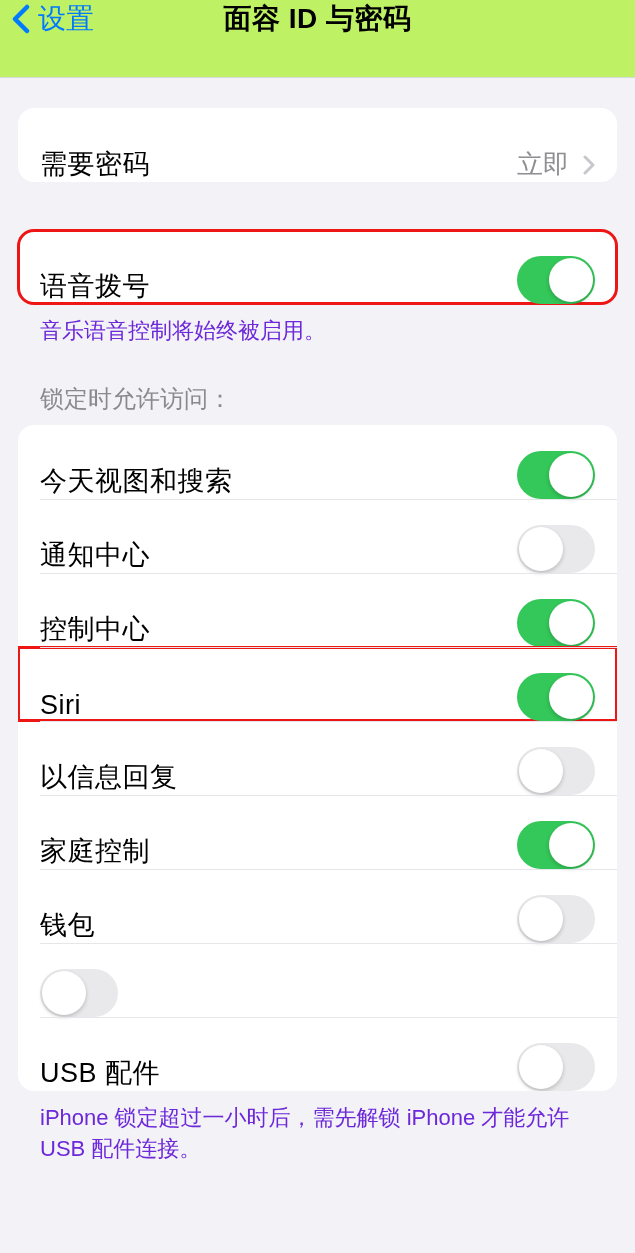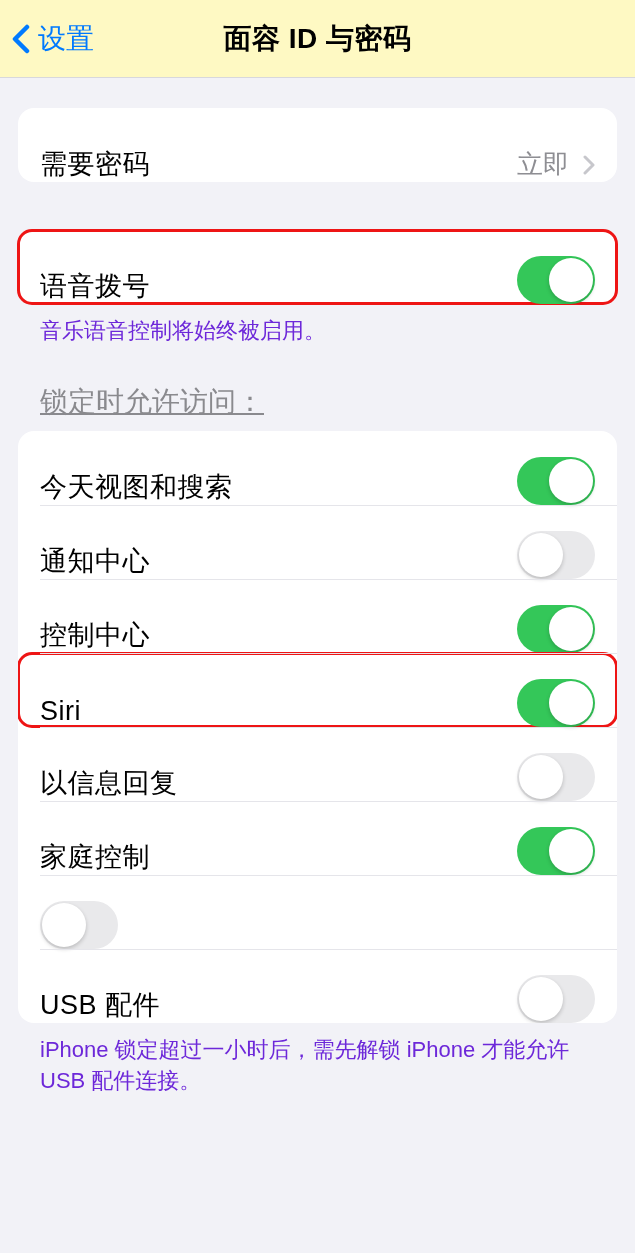--- a/index.html
+++ b/index.html
@@ -10,24 +10,24 @@
     }
     body {
       width: 635px;
       height: 1253px;
       background: #f2f2f7;
       font-family: -apple-system, "PingFang SC", "Helvetica Neue", Arial, sans-serif;
       overflow: hidden;
     }
     .nav-bar {
       height: 78px;
-      background: #fef9c3;
+      background: #bef264;
       border-bottom: 1px solid #d8d8dc;
       display: flex;
-      align-items: center;
+      align-items: flex-start;
       position: relative;
       padding: 0 12px;
     }
     .back-button {
       display: flex;
       align-items: center;
       color: #007aff;
       font-size: 28px;
       cursor: pointer;
     }
@@ -117,35 +117,33 @@
     .toggle.off .toggle-knob {
       left: 2px;
     }
     .footer-text {
       font-size: 22px;
       color: #6d28d9;
       padding: 12px 22px 0 22px;
       line-height: 1.4;
     }
     .header-text {
-      font-size: 28px;
+      font-size: 24px;
       color: #8a8a8e;
       padding: 0 22px 10px 22px;
-      text-decoration: underline;
     }
     .spacer-lg {
       height: 48px;
     }
     .spacer-md {
       height: 36px;
     }
     .highlight {
       outline: 3px solid #ee1515;
       outline-offset: -2px;
-      border-radius: 14px;
     }
   </style>
 </head>
 <body>
 
 <div class="nav-bar">
   <div class="back-button">
     <svg class="back-chevron" viewBox="0 0 12 20" fill="none">
       <path d="M10 2 L2 10 L10 18" stroke="#007aff" stroke-width="3" stroke-linecap="round" stroke-linejoin="round"></path>
     </svg>
@@ -215,20 +213,26 @@
           <div class="toggle-knob"></div>
         </div>
       </div>
       <div class="row">
         <span class="row-label">家庭控制</span>
         <div class="toggle on">
           <div class="toggle-knob"></div>
         </div>
       </div>
       <div class="row">
+        <span class="row-label">钱包</span>
+        <div class="toggle off">
+          <div class="toggle-knob"></div>
+        </div>
+      </div>
+      <div class="row">
         <div class="toggle off">
           <div class="toggle-knob"></div>
         </div>
       </div>
       <div class="row">
         <span class="row-label">USB 配件</span>
         <div class="toggle off">
           <div class="toggle-knob"></div>
         </div>
       </div>

